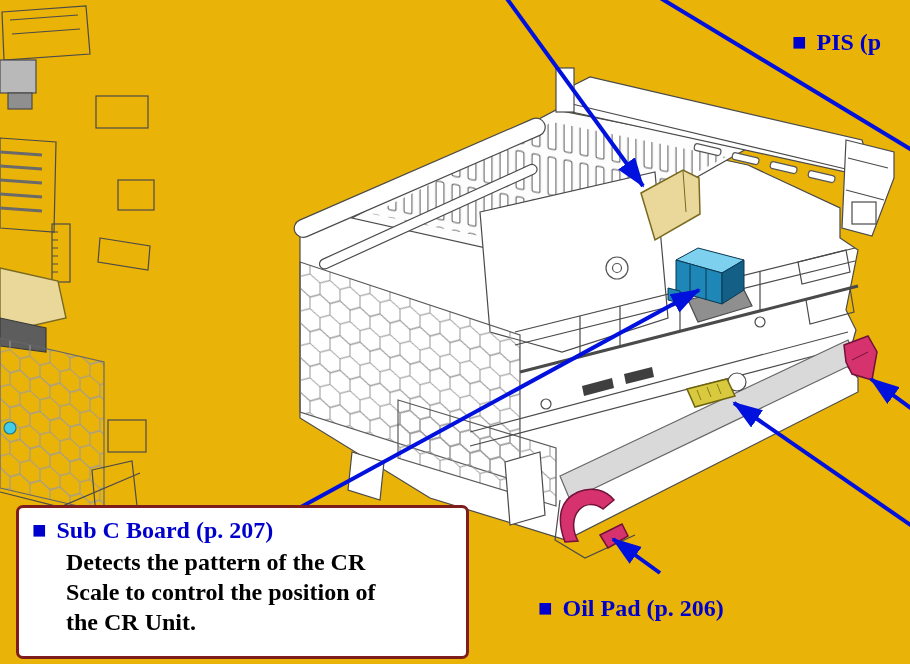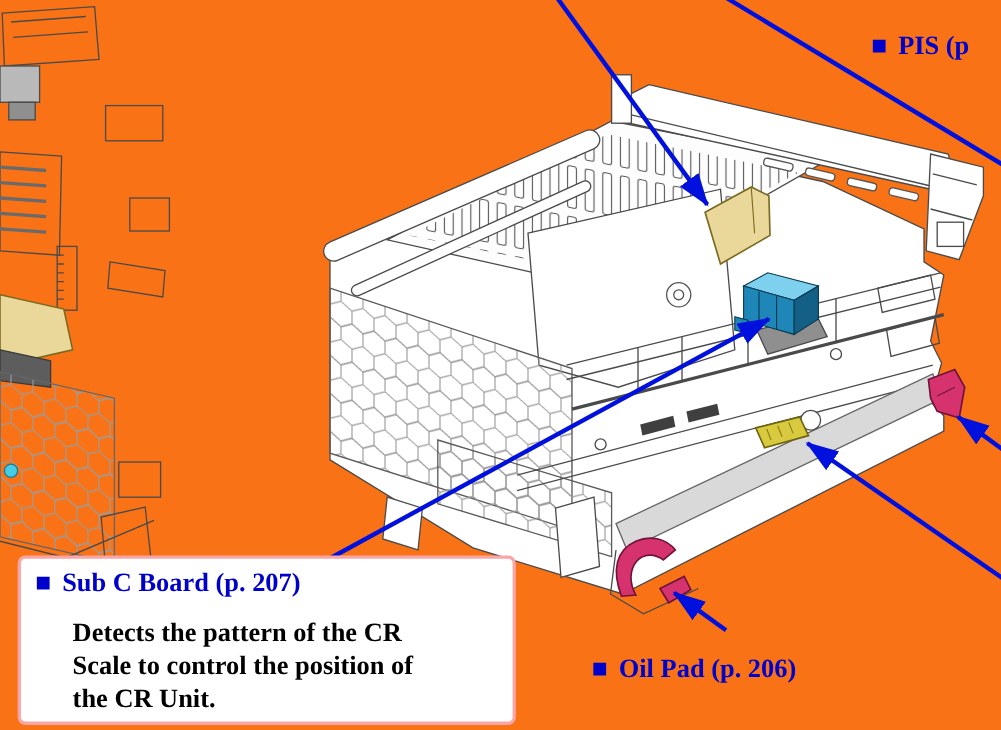--- a/index.html
+++ b/index.html
@@ -1,33 +1,33 @@
 <!DOCTYPE html>
 <html><head>
 <meta charset="utf-8">
 <style>
   html,body{margin:0;padding:0;background:#ffffff;}
   .page{
-    position:relative;width:910px;height:664px;background:#f97316;
+    position:relative;width:910px;height:664px;background:#eab308;
     overflow:hidden;font-family:"Liberation Serif",serif;
   }
   .art{position:absolute;left:0;top:0;}
   .diagram-label{
     position:absolute;font-weight:bold;font-size:24px;color:#0000cc;
     white-space:nowrap;line-height:1.1;
   }
   .bullet{display:inline-block;margin-right:10px;color:#0000cc;}
   .callout{
     position:absolute;left:16px;top:505px;width:453px;height:154px;
-    border:3px solid #fca5a5;border-radius:7px;background:#ffffff;
+    border:3px solid #7f1d1d;border-radius:7px;background:#ffffff;
     box-sizing:border-box;padding:9px 0 0 13px;
   }
   .callout .title{font-size:24px;font-weight:bold;color:#0000cc;}
   .callout .desc{
-    margin-left:34px;margin-top:18px;font-size:24px;font-weight:bold;
+    margin-left:34px;margin-top:4px;font-size:24px;font-weight:bold;
     color:#000000;line-height:1.24;white-space:pre-line;
   }
 </style>
 </head>
 <body>
 
 <div class="page">
 
   <svg class="art" width="910" height="664" viewBox="0 0 910 664" xmlns="http://www.w3.org/2000/svg">
     <defs>

